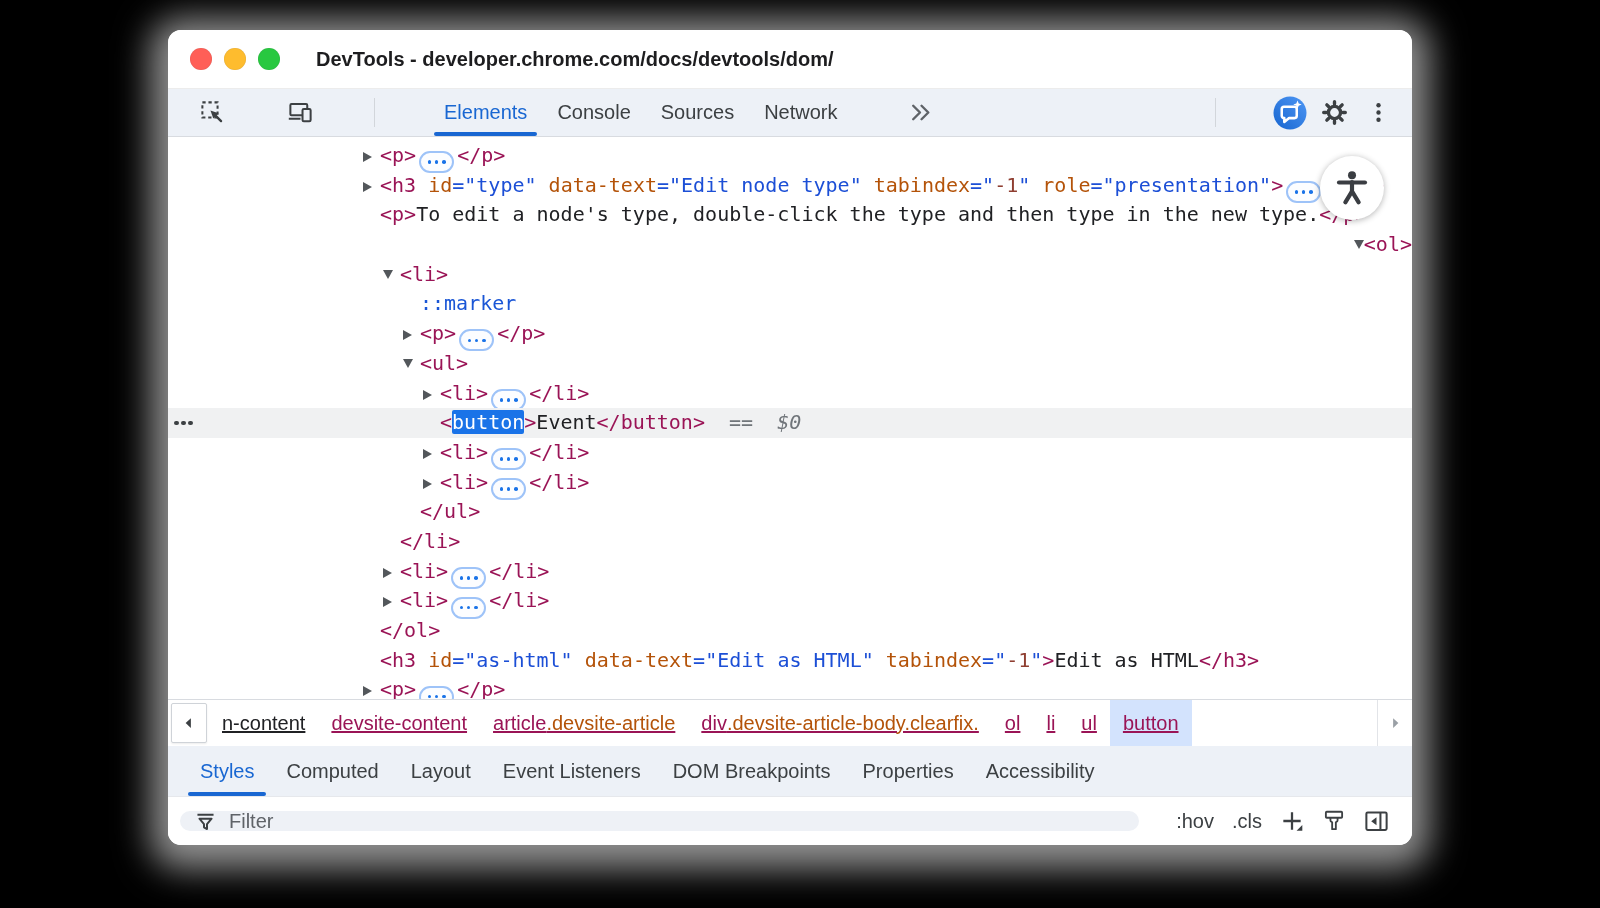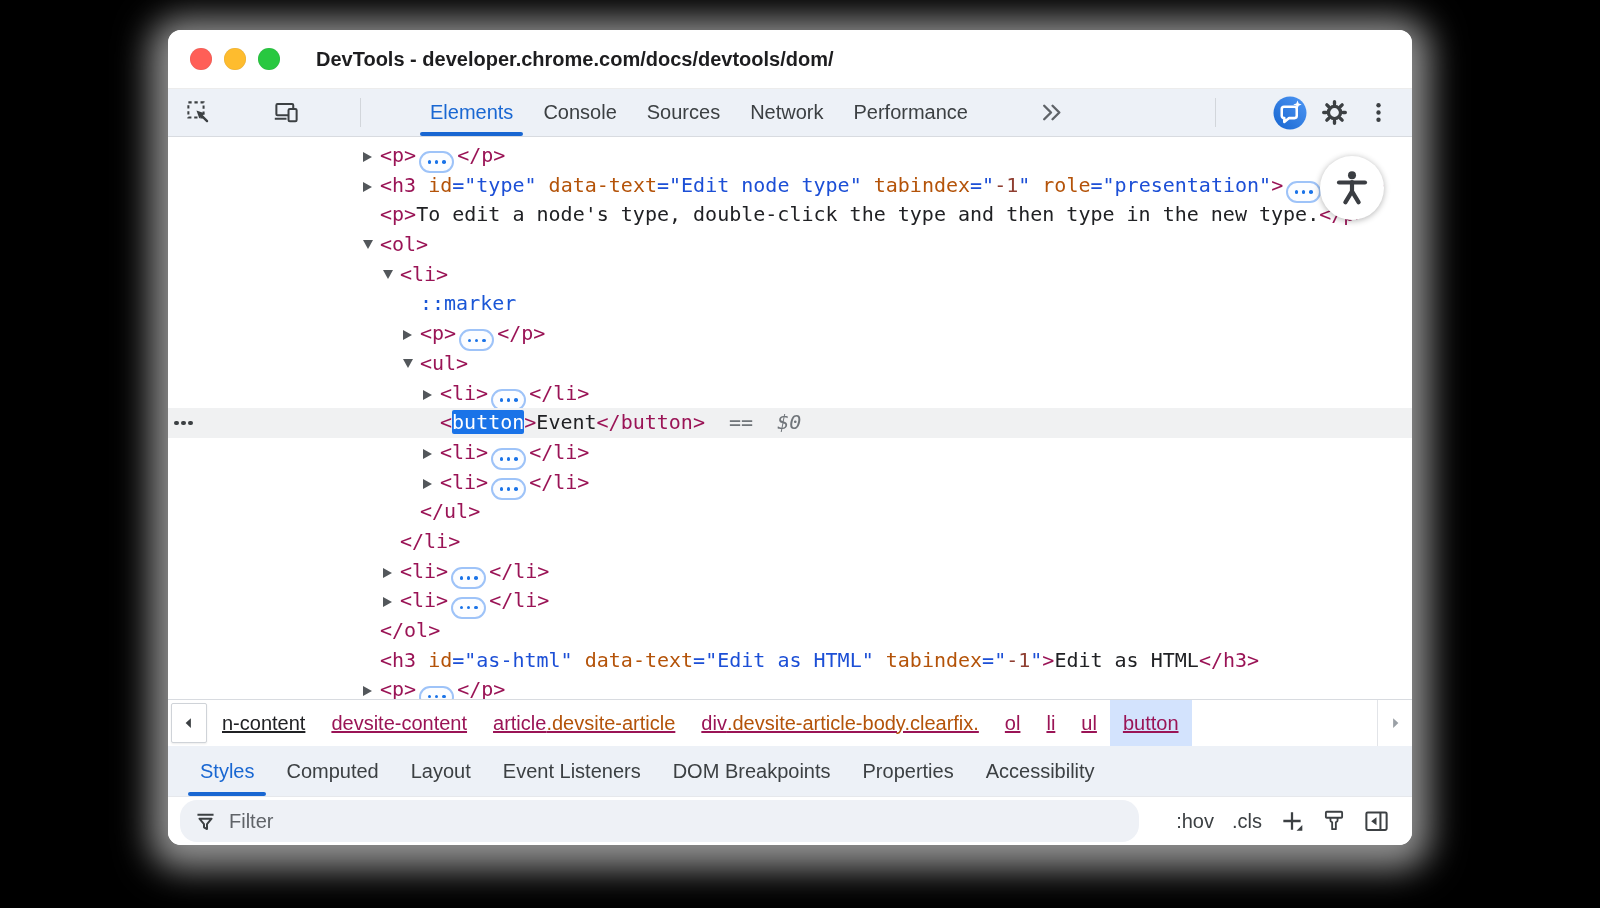--- a/index.html
+++ b/index.html
@@ -15,21 +15,21 @@
     display:flex;flex-direction:column;
   }
   
   .titlebar{height:58px;flex:0 0 58px;background:#fff;display:flex;align-items:center;
     border-bottom:1px solid #ececec;}
   .lights{display:flex;gap:12px;padding-left:22px;}
   .light{width:22px;height:22px;border-radius:50%;box-shadow:inset 0 0 1px rgba(0,0,0,.25);}
   .wtitle{margin-left:36px;font-size:20px;font-weight:700;color:#1d1d1f;white-space:nowrap;}
   
   .toolbar{height:47px;flex:0 0 47px;background:var(--c-toolbar_bg);border-bottom:1px solid #d8dbe0;
-    display:flex;align-items:stretch;padding-left:10px;gap:48px;}
+    display:flex;align-items:stretch;padding-left:24px;gap:48px;}
   .ibtn{width:40px;display:flex;align-items:center;justify-content:center;color:#3c4043;flex:0 0 auto;}
   .vdiv{width:1px;background:#d2d6db;margin:9px 6px;flex:0 0 1px;}
   .tabs{display:flex;align-items:stretch;}
   .tab{position:relative;display:flex;align-items:center;padding:0 15px;font-size:20px;color:#3c4043;white-space:nowrap;cursor:default;}
   .tab.active{color:#1967d2;}
   .tab.active::after{content:'';position:absolute;left:5px;right:5px;bottom:0;height:4px;border-radius:4px;background:#1967d2;}
   .spacer{flex:1;}
   .right-icons{display:flex;align-items:center;gap:4px;padding-right:14px;}
   
   .tree{flex:1;background:#fff;position:relative;overflow:hidden;
@@ -69,21 +69,21 @@
   .crumb.plain{color:var(--c-text);}
   .crumb.sel{background:var(--c-crumb_selected_bg);}
   
   .sidetabs{height:50px;flex:0 0 50px;background:var(--c-toolbar_bg);display:flex;align-items:stretch;padding-left:16px;}
   .stab{position:relative;display:flex;align-items:center;padding:0 16px;font-size:20px;color:#3c4043;white-space:nowrap;}
   .stab.active{color:#1967d2;}
   .stab.active::after{content:'';position:absolute;left:4px;right:4px;bottom:0;height:4px;border-radius:4px;background:#1967d2;}
   
   .filterrow{height:48px;flex:0 0 48px;background:#fff;border-top:1px solid #e6e8ec;
     display:flex;align-items:center;padding:0 14px 0 12px;}
-  .filterpill{flex:1;max-width:952px;height:42px;background:#eef1f6;border-radius:17px;
+  .filterpill{flex:1;max-width:952px;height:20px;background:#eef1f6;border-radius:17px;
     display:flex;align-items:center;padding:0 14px;margin-right:28px;color:#3c4043;}
   .filterpill input{flex:1;border:none;outline:none;background:transparent;font-size:20px;
     font-family:"Liberation Sans",sans-serif;color:#202124;margin-left:10px;}
   .filterpill input::placeholder{color:#5f6368;}
   .toggle{font-size:20px;color:#3c4043;margin:0 9px;white-space:nowrap;}
   .fbtn{display:flex;align-items:center;justify-content:center;color:#3c4043;margin:0 8px;flex:0 0 auto;}
 </style>
 </head>
 <body>
 
@@ -112,21 +112,20 @@
         <path d="M1.6 17.6 h10.4"></path>
         <rect x="13.8" y="8.8" width="7.2" height="11" rx="1.2" fill="#edf1f7"></rect>
       </svg>
     </div>
     <div class="vdiv"></div>
     <div class="tabs">
         <div class="tab active">Elements</div>
         <div class="tab">Console</div>
         <div class="tab">Sources</div>
         <div class="tab">Network</div>
-        <div class="tab">Performance</div>
       </div>
     <div class="ibtn" style="color:#5f6368;">
       <svg width="25" height="25" viewBox="0 0 24 24" fill="none" stroke="currentColor" stroke-width="2.3" stroke-linecap="round" stroke-linejoin="round">
         <path d="M5 5.5 l6.5 6.5 -6.5 6.5 M13 5.5 l6.5 6.5 -6.5 6.5"></path>
       </svg>
     </div>
     <div class="spacer"></div>
     <div class="vdiv"></div>
     <div class="right-icons">
       <div class="ibtn">
@@ -167,21 +166,21 @@
         <g stroke="#3a3d42" stroke-width="2.5" stroke-linecap="round" fill="none">
           <path d="M4.2 8.7 H19.8"></path>
           <path d="M12 8.4 V14"></path>
           <path d="M12 14 L8 20.6 M12 14 L16 20.6"></path>
         </g>
       </svg>
     </div>
   <div class="trow" style="padding-left: 195px;"><span class="arw arw-r"></span><span class="sg-tag">&lt;p&gt;</span><span class="pill"><span class="pd"></span><span class="pd"></span><span class="pd"></span></span><span class="sg-tag">&lt;/p&gt;</span></div>
       <div class="trow" style="padding-left: 195px;"><span class="arw arw-r"></span><span class="sg-tag">&lt;h3</span><span class="sg-attr"> id</span><span class="sg-val">="type"</span><span class="sg-attr"> data-text</span><span class="sg-val">="Edit node type"</span><span class="sg-attr"> tabindex</span><span class="sg-val">="</span><span class="sg-num">-1</span><span class="sg-val">"</span><span class="sg-attr"> role</span><span class="sg-val">="presentation"</span><span class="sg-tag">&gt;</span><span class="pill"><span class="pd"></span><span class="pd"></span><span class="pd"></span></span><span class="sg-tag">&lt;/h3&gt;</span></div>
       <div class="trow" style="padding-left: 195px;"><span class="arw "></span><span class="sg-tag">&lt;p&gt;</span><span class="sg-txt">To edit a node's type, double-click the type and then type in the new type.</span><span class="sg-tag">&lt;/p&gt;</span></div>
-      <div class="trow" style="padding-left: 195px;"><span class="arw arw-d"></span><span class="sg-tag">&lt;ol&gt;</span></div>
+      <div class="trow" style="padding-left: 195px; text-align: right;"><span class="arw arw-d"></span><span class="sg-tag">&lt;ol&gt;</span></div>
       <div class="trow" style="padding-left: 215px;"><span class="arw arw-d"></span><span class="sg-tag">&lt;li&gt;</span></div>
       <div class="trow" style="padding-left: 235px;"><span class="arw "></span><span class="sg-pseudo">::marker</span></div>
       <div class="trow" style="padding-left: 235px;"><span class="arw arw-r"></span><span class="sg-tag">&lt;p&gt;</span><span class="pill"><span class="pd"></span><span class="pd"></span><span class="pd"></span></span><span class="sg-tag">&lt;/p&gt;</span></div>
       <div class="trow" style="padding-left: 235px;"><span class="arw arw-d"></span><span class="sg-tag">&lt;ul&gt;</span></div>
       <div class="trow" style="padding-left: 255px;"><span class="arw arw-r"></span><span class="sg-tag">&lt;li&gt;</span><span class="pill"><span class="pd"></span><span class="pd"></span><span class="pd"></span></span><span class="sg-tag">&lt;/li&gt;</span></div>
       <div class="trow selected" style="padding-left: 255px;"><span class="gutter-dots"><i></i><i></i><i></i></span><span class="arw "></span><span class="sg-tag">&lt;</span><span class="sg-sel">button</span><span class="sg-tag">&gt;</span><span class="sg-txt">Event</span><span class="sg-tag">&lt;/button&gt;</span><span class="sg-eq">  ==  </span><span class="sg-var">$0</span></div>
       <div class="trow" style="padding-left: 255px;"><span class="arw arw-r"></span><span class="sg-tag">&lt;li&gt;</span><span class="pill"><span class="pd"></span><span class="pd"></span><span class="pd"></span></span><span class="sg-tag">&lt;/li&gt;</span></div>
       <div class="trow" style="padding-left: 255px;"><span class="arw arw-r"></span><span class="sg-tag">&lt;li&gt;</span><span class="pill"><span class="pd"></span><span class="pd"></span><span class="pd"></span></span><span class="sg-tag">&lt;/li&gt;</span></div>
       <div class="trow" style="padding-left: 235px;"><span class="arw "></span><span class="sg-tag">&lt;/ul&gt;</span></div>
       <div class="trow" style="padding-left: 215px;"><span class="arw "></span><span class="sg-tag">&lt;/li&gt;</span></div>

